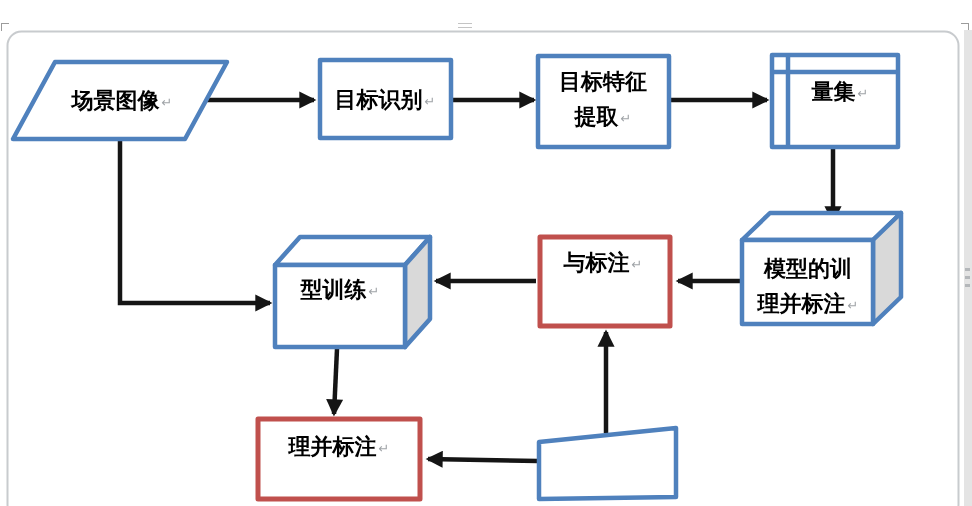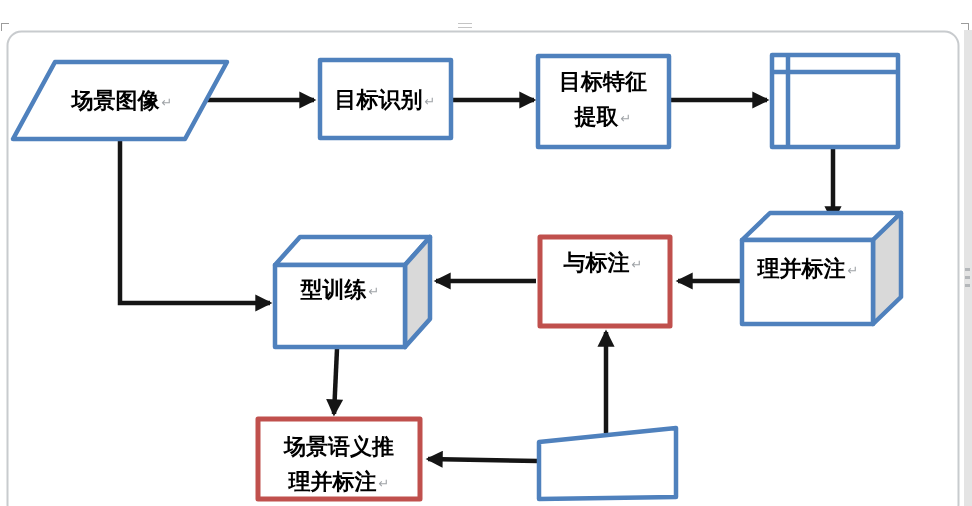--- a/index.html
+++ b/index.html
@@ -98,36 +98,37 @@
   <div class="node-label" style="left:310px;top:60px;width:150px">
     <span class="line"><span>目标识别</span><span class="rm">↵</span></span>
   </div>
 
   <div class="node-label" style="left:528px;top:42px;width:150px">
     <span class="line">目标特征</span>
     <span class="line"><span>提取</span><span class="rm">↵</span></span>
   </div>
 
   <div class="node-label" style="left:765px;top:52px;width:150px">
+    <span class="line"><span>量集</span><span class="rm">↵</span></span>
   </div>
 
   <div class="node-label" style="left:733px;top:229px;width:150px">
+    <span class="line">模型的训</span>
     <span class="line"><span>理并标注</span><span class="rm">↵</span></span>
   </div>
 
   <div class="node-label" style="left:528px;top:223px;width:150px">
     <span class="line"><span>与标注</span><span class="rm">↵</span></span>
   </div>
 
   <div class="node-label" style="left:265px;top:250px;width:150px">
     <span class="line"><span>型训练</span><span class="rm">↵</span></span>
   </div>
 
   <div class="node-label" style="left:264px;top:407px;width:150px">
-    <span class="line">场景语义推</span>
     <span class="line"><span>理并标注</span><span class="rm">↵</span></span>
   </div>
 
 
   <div class="corner-mark tl" style="left:1px;top:1px"></div>
   <div class="corner-mark tr" style="left:961px;top:1px"></div>
   <div class="corner-mark bl" style="left:1px;top:497px"></div>
   <div class="corner-mark br" style="left:955px;top:497px"></div>
   <div class="center-mark" style="left:458px;top:1px"></div>
   <div class="center-mark" style="left:464px;top:500px"></div>

